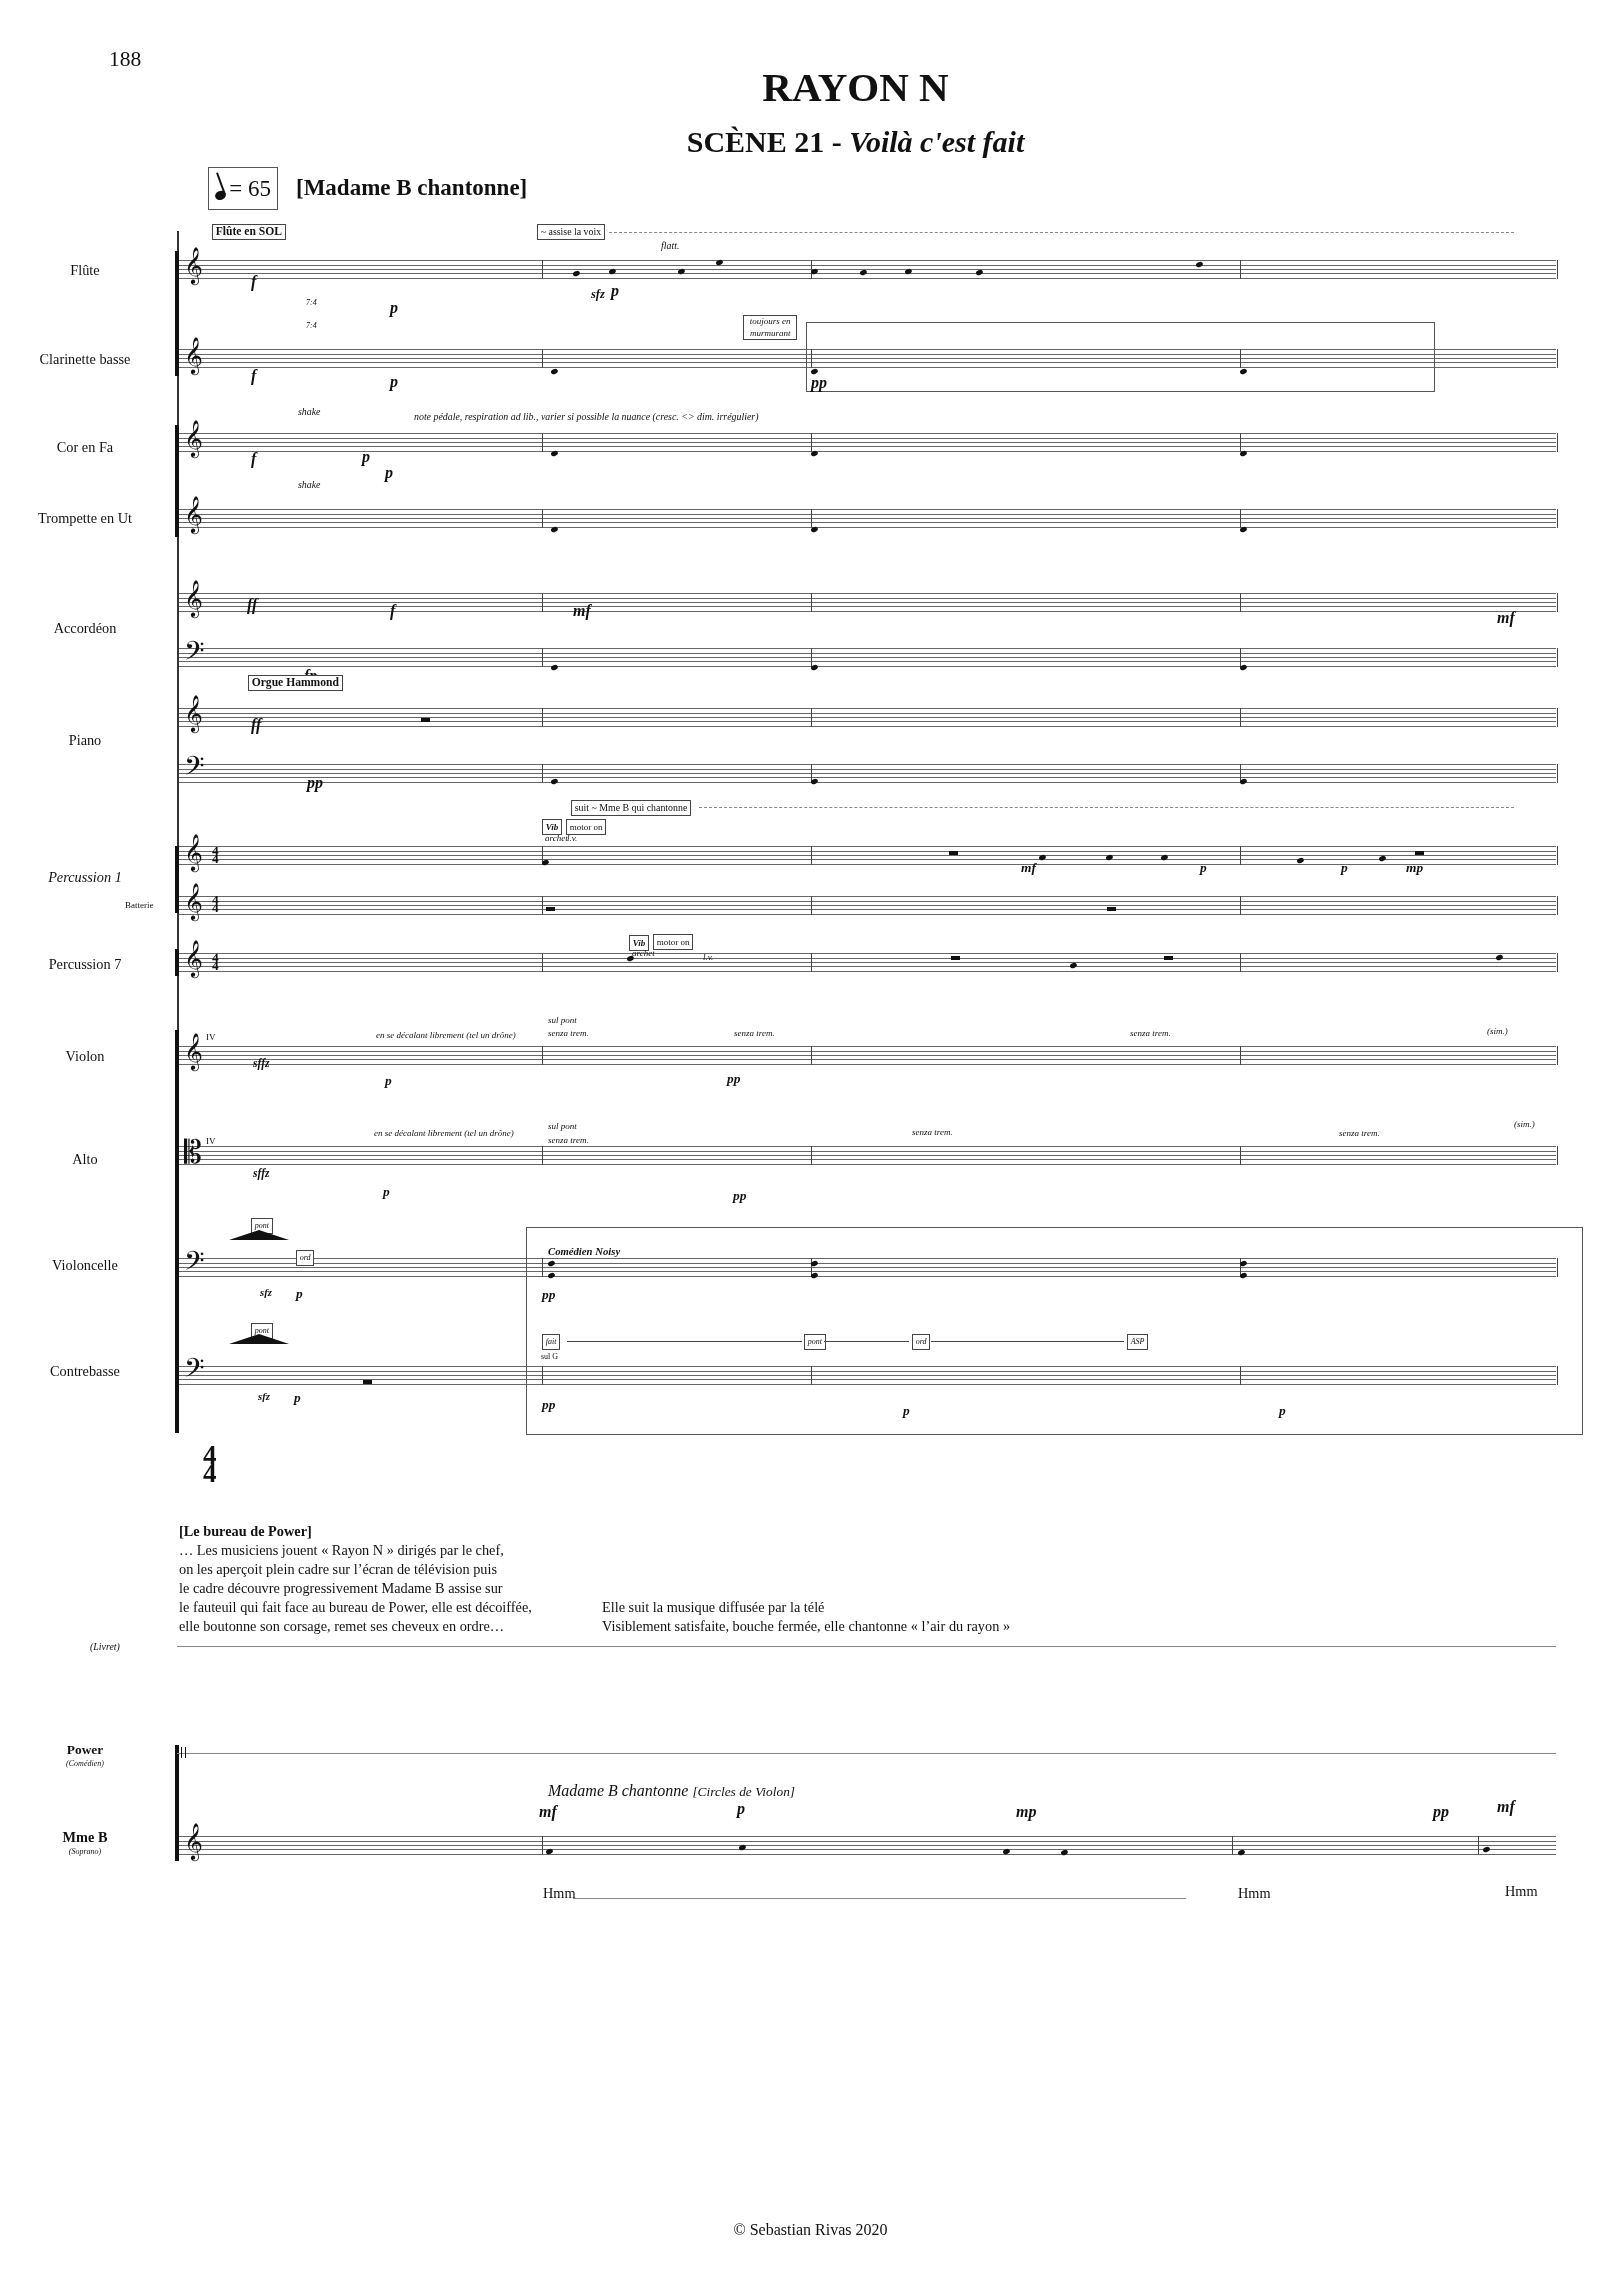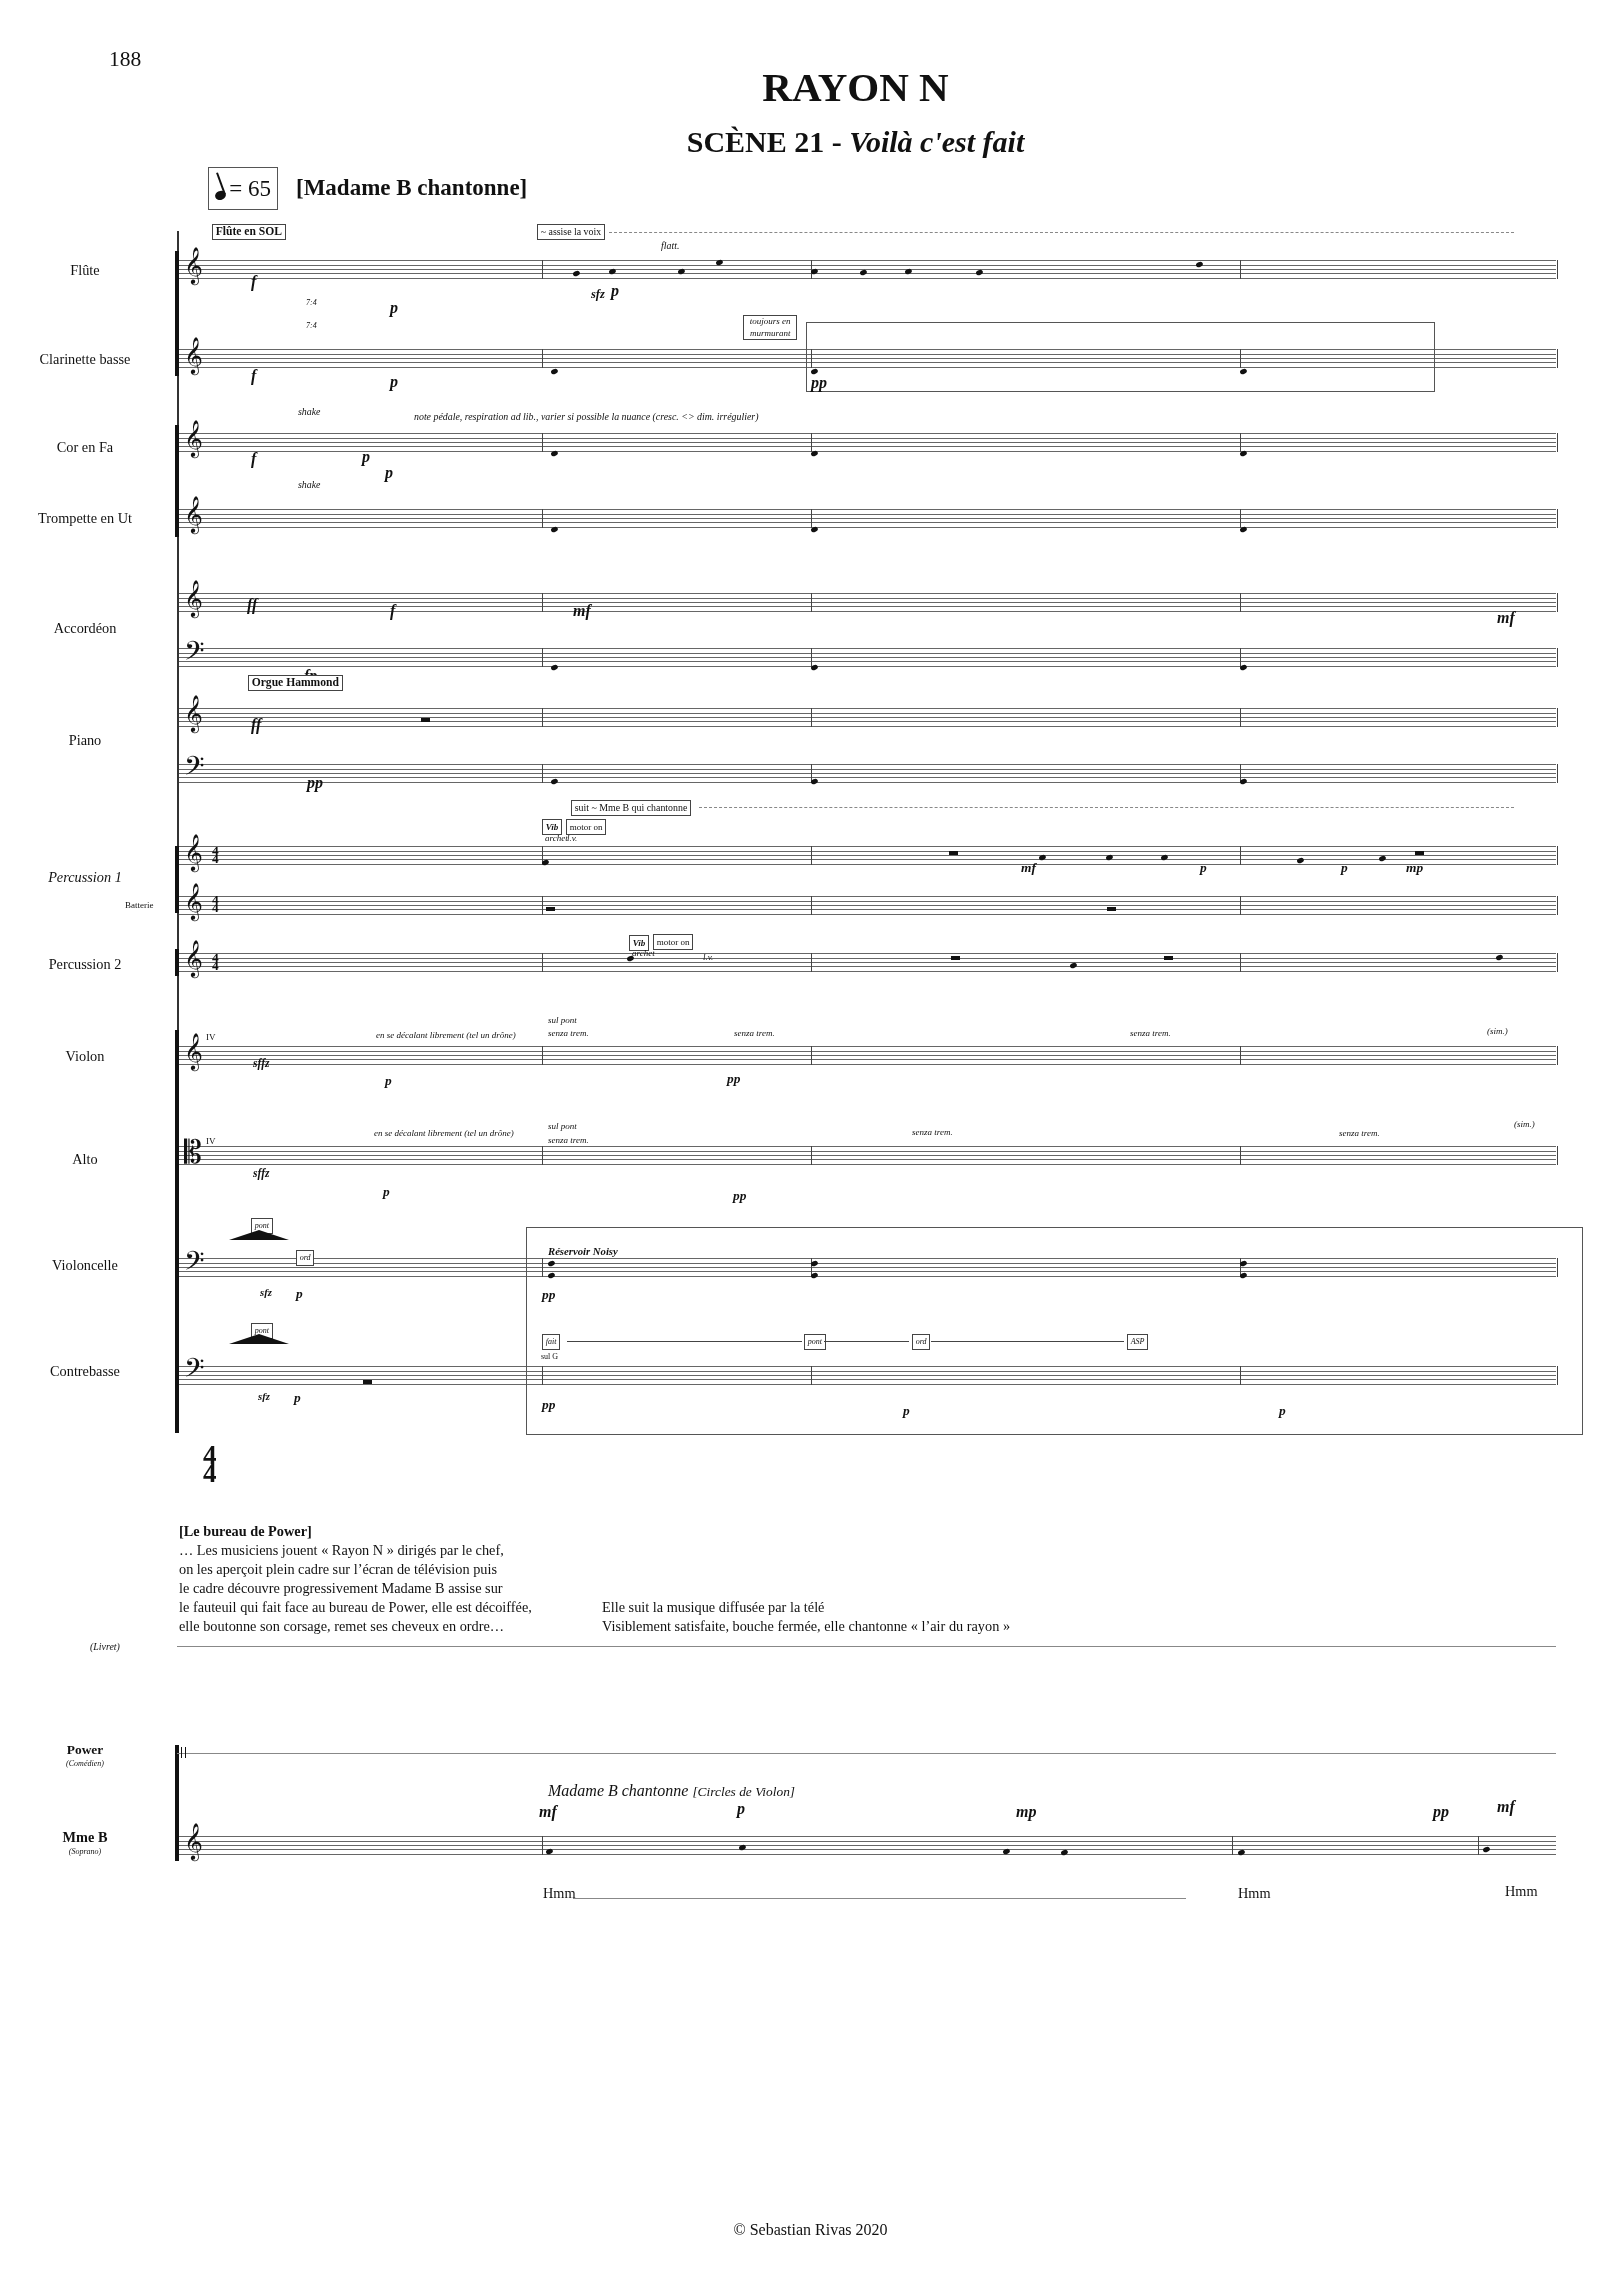--- a/index.html
+++ b/index.html
@@ -58,21 +58,21 @@
 <div class="abs sysline"></div>
 
 <div class="abs inst" style="top:262px;">Flûte</div>
 <div class="abs inst" style="top:351px;">Clarinette basse</div>
 <div class="abs inst" style="top:439px;">Cor en Fa</div>
 <div class="abs inst" style="top:510px;">Trompette en Ut</div>
 <div class="abs inst" style="top:620px;">Accordéon</div>
 <div class="abs inst" style="top:732px;">Piano</div>
 <div class="abs inst" style="top:869px;font-style:italic;">Percussion 1</div>
 <div class="abs" style="left:125px;top:900px;font-size:9px;">Batterie</div>
-<div class="abs inst" style="top:956px;">Percussion 2</div>
+<div class="abs inst" style="top:956px;">Percussion 7</div>
 <div class="abs inst" style="top:1048px;">Violon</div>
 <div class="abs inst" style="top:1151px;">Alto</div>
 <div class="abs inst" style="top:1257px;">Violoncelle</div>
 <div class="abs inst" style="top:1363px;">Contrebasse</div>
 <div class="abs" style="left:90px;top:1641px;font-size:9.9px;font-style:italic;">(Livret)</div>
 <div class="abs inst" style="top:1742px;font-weight:bold;font-size:13.4px;">Power</div>
 <div class="abs inst" style="top:1759px;font-size:8px;font-style:italic;">(Comédien)</div>
 <div class="abs inst" style="top:1829px;font-weight:bold;font-size:14.3px;">Mme B</div>
 <div class="abs inst" style="top:1847px;font-size:8px;font-style:italic;">(Soprano)</div>
 
@@ -408,21 +408,21 @@
 <div class="abs boxed it" style="left:296px;top:1250px;font-size:8px;">ord</div>
 <div class="dyn" style="left:260px;top:1286px;font-size:10.7px;">sfz</div>
 <div class="dyn" style="left:296px;top:1286px;font-size:13.4px;">p</div>
 
 <div class="abs boxed it" style="left:251px;top:1323px;font-size:8px;">pont</div>
 <div class="abs" style="left:229px;top:1334px;width:0;height:0;border-left:30px solid transparent;border-right:30px solid transparent;border-bottom:10.7px solid #111;"></div>
 <div class="dyn" style="left:258px;top:1390px;font-size:10.7px;">sfz</div>
 <div class="dyn" style="left:294px;top:1390px;font-size:13.4px;">p</div>
 
 <div class="frame" style="left:526px;top:1227px;width:1055px;height:206px;"></div>
-<div class="ann" style="left:548px;top:1245px;font-size:10.7px;font-weight:bold;">Réservoir Noisy</div>
+<div class="ann" style="left:548px;top:1245px;font-size:10.7px;font-weight:bold;">Comédien Noisy</div>
 <div class="dyn" style="left:542px;top:1287px;font-size:13.4px;">pp</div>
 <div class="abs boxed it" style="left:542px;top:1334px;font-size:8px;">fait</div>
 <div class="abs" style="left:567px;top:1341px;width:235px;height:0.9px;background:#444;"></div>
 <div class="abs boxed it" style="left:804px;top:1334px;font-size:8px;">pont</div>
 <div class="abs" style="left:824px;top:1341px;width:85px;height:0.9px;background:#444;"></div>
 <div class="abs boxed it" style="left:912px;top:1334px;font-size:8px;">ord</div>
 <div class="abs" style="left:931px;top:1341px;width:193px;height:0.9px;background:#444;"></div>
 <div class="abs boxed it" style="left:1127px;top:1334px;font-size:8px;">ASP</div>
 <div class="ann" style="left:541px;top:1352px;font-size:8px;font-style:normal;">sul G</div>
 <div class="dyn" style="left:542px;top:1397px;font-size:13.4px;">pp</div>

